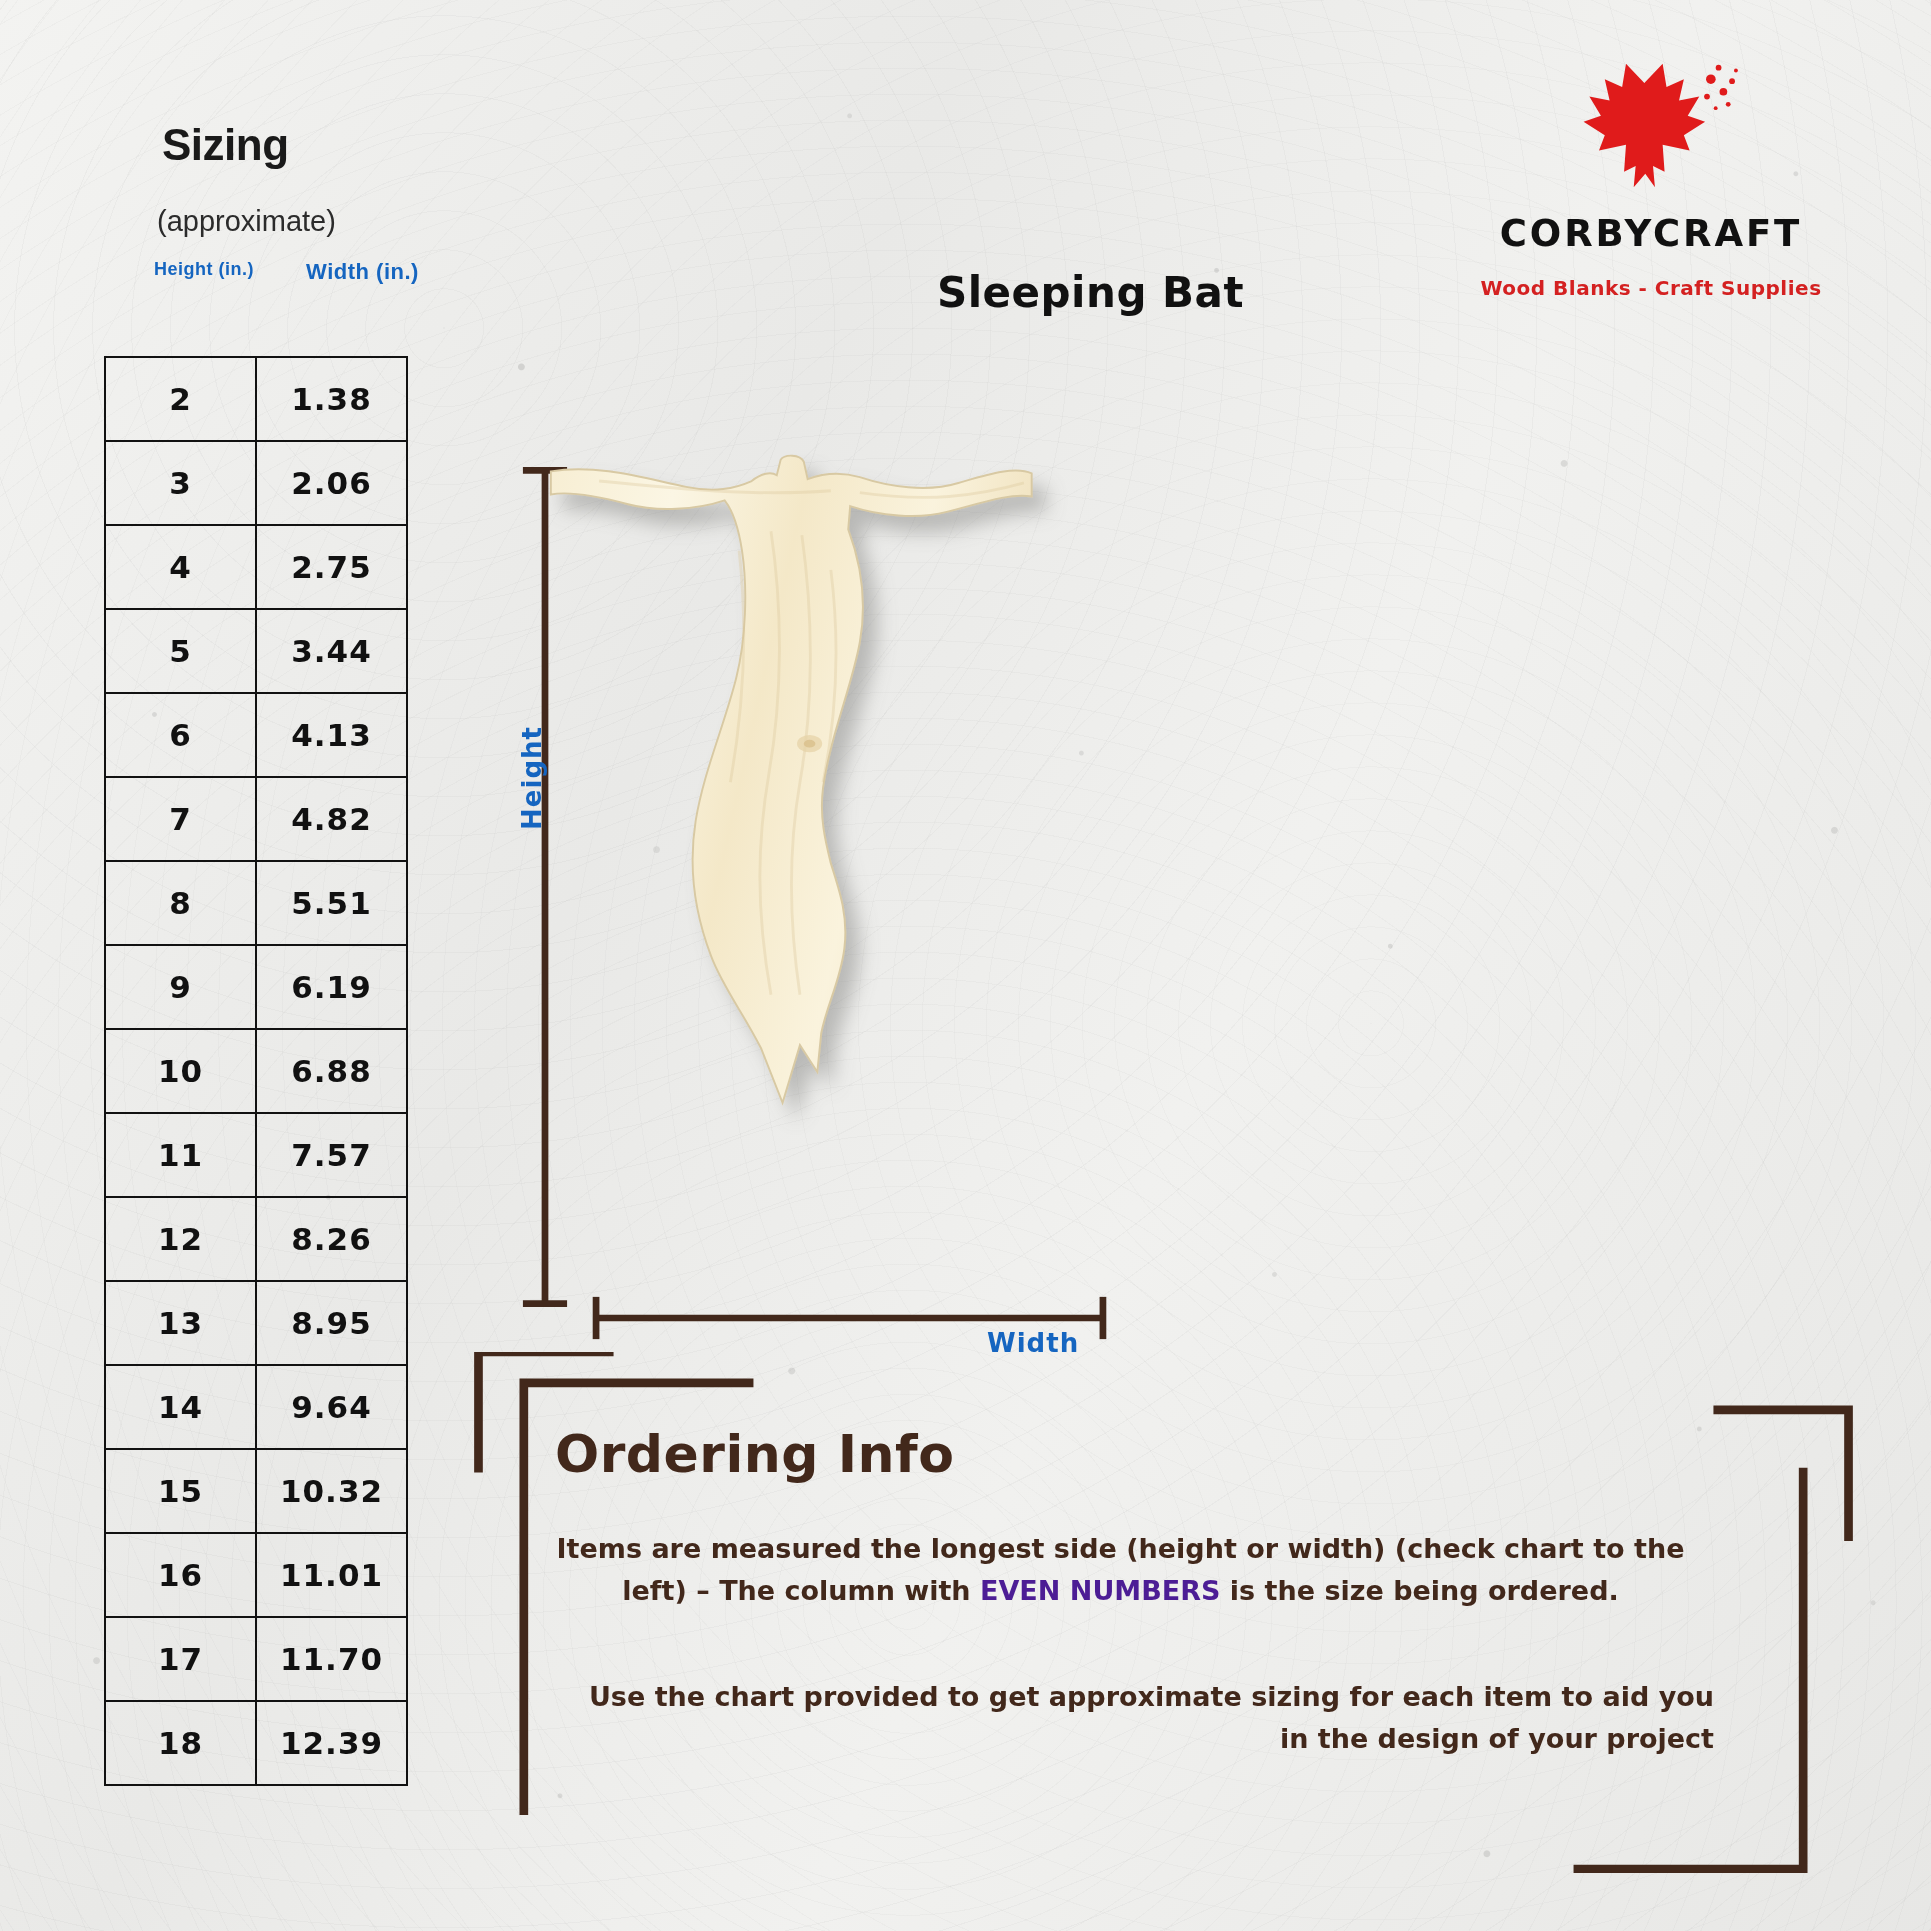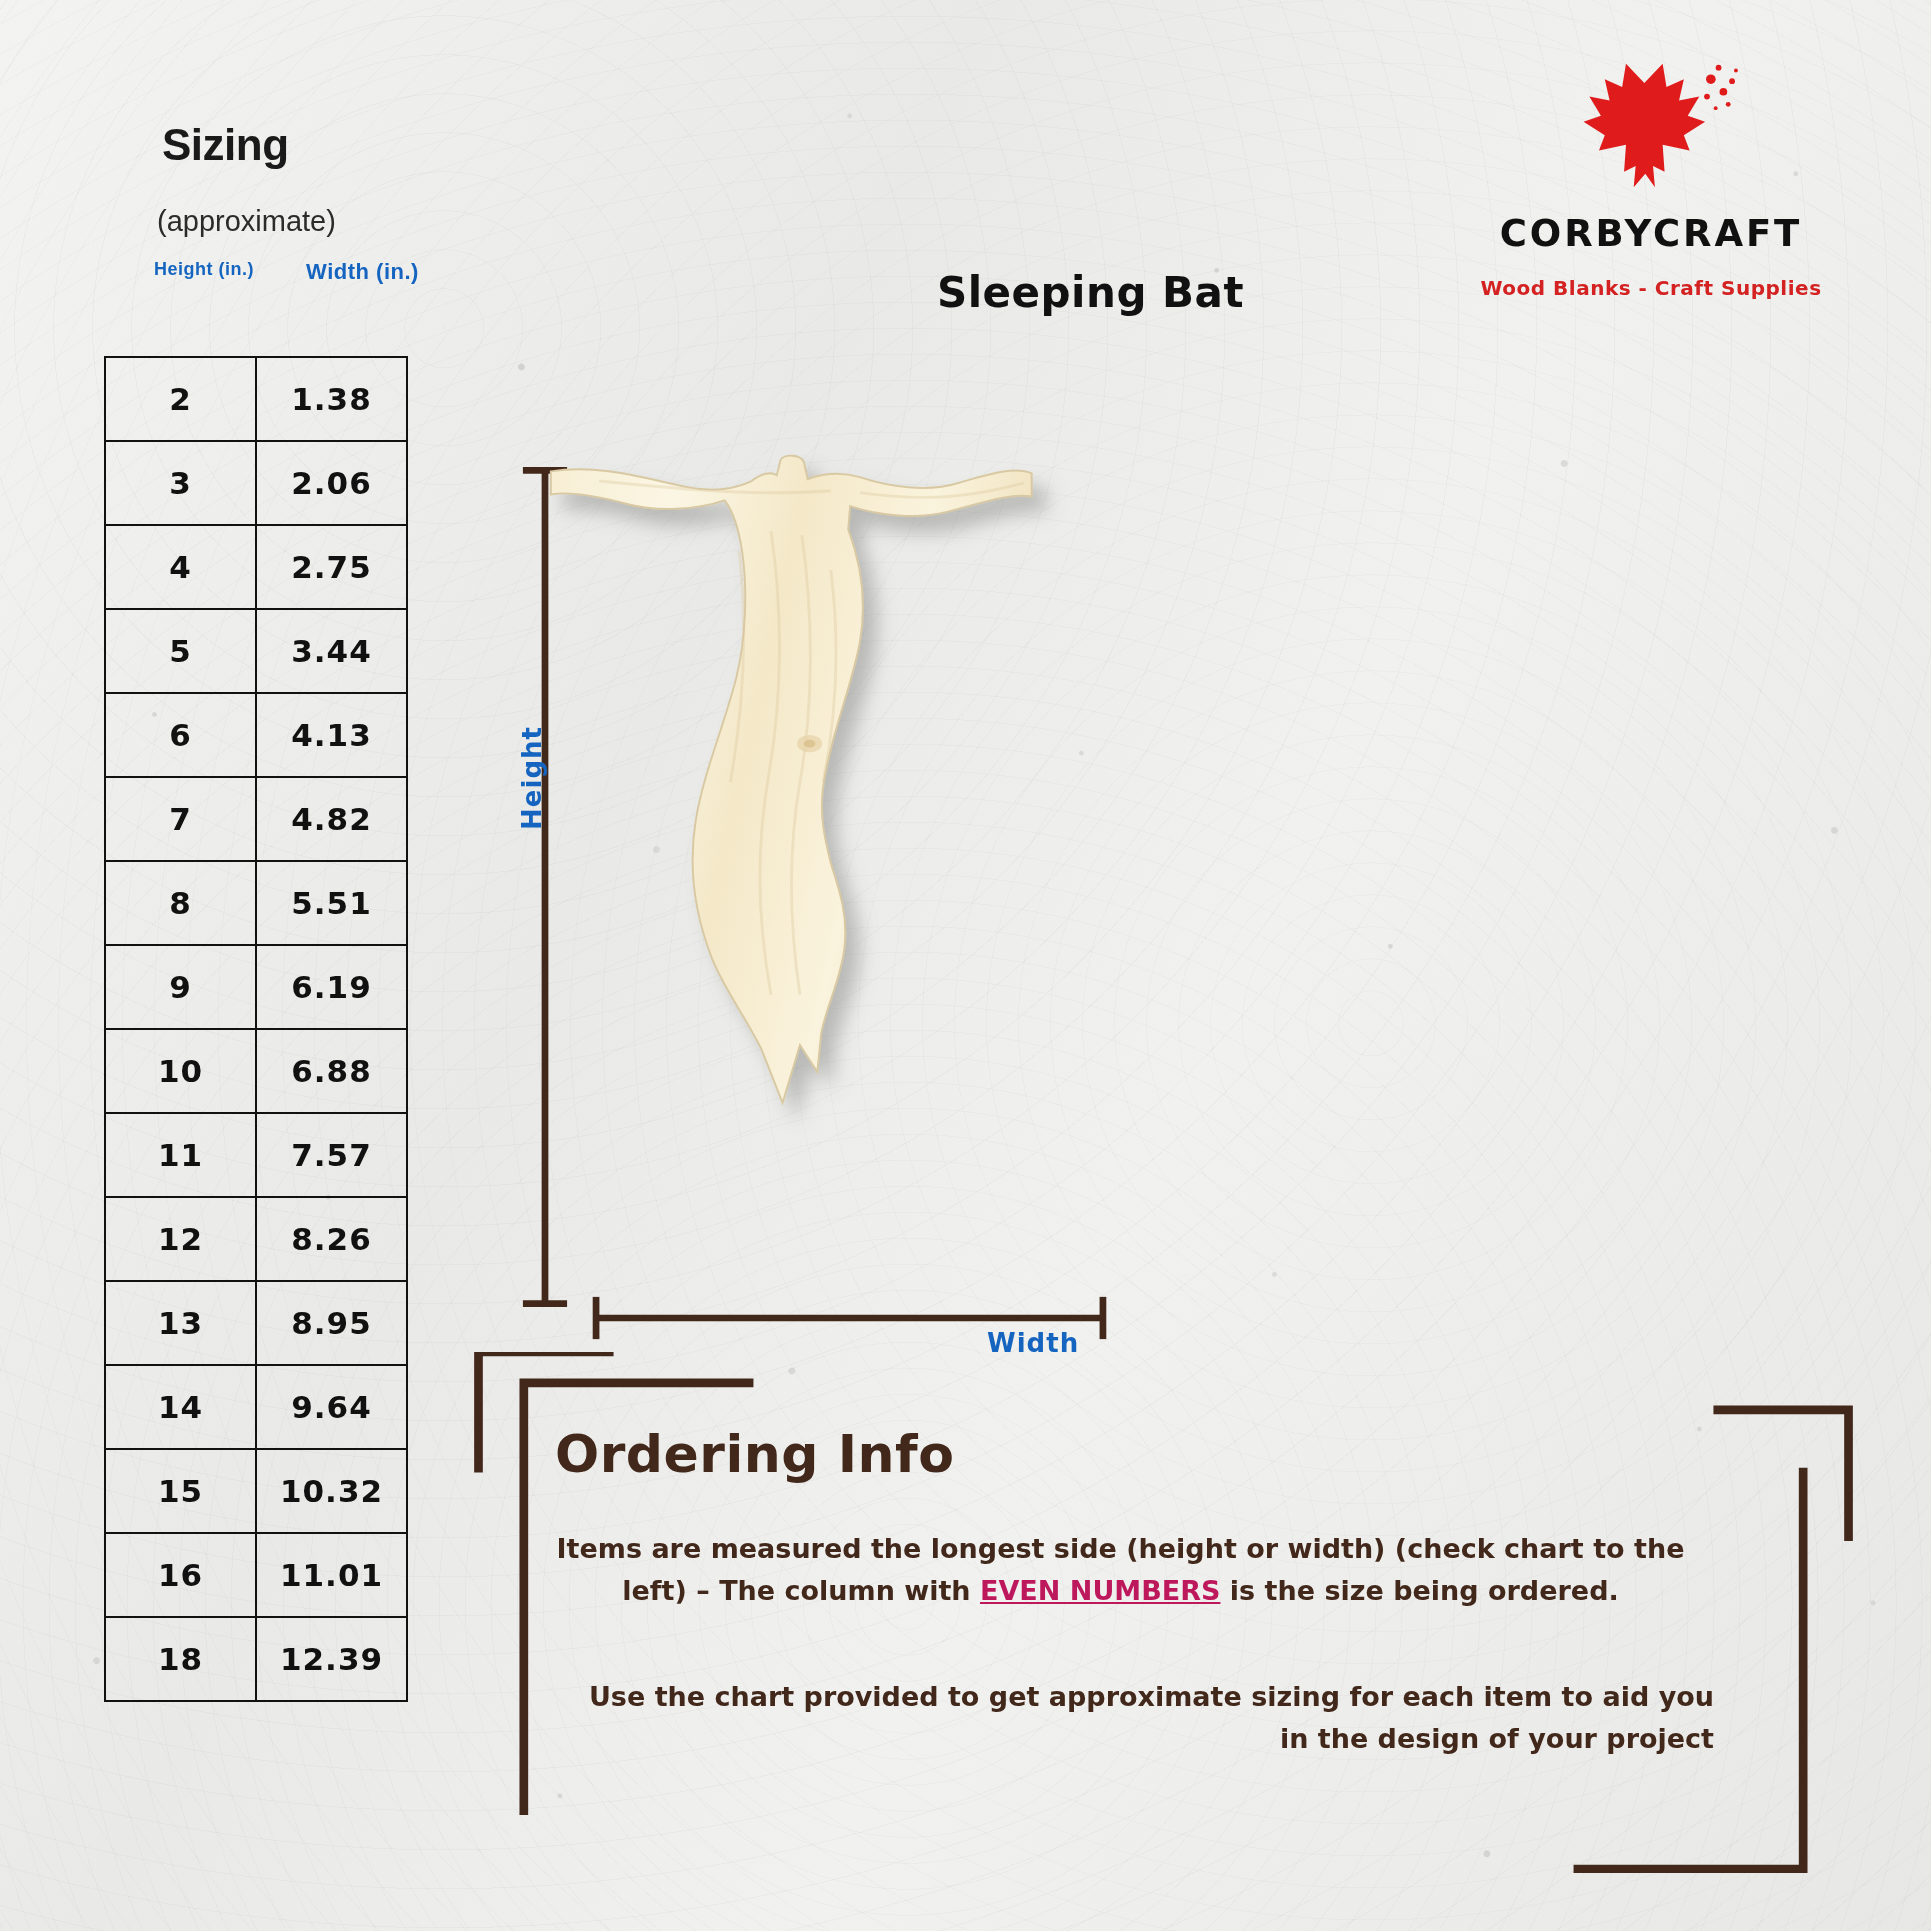--- a/index.html
+++ b/index.html
@@ -164,21 +164,21 @@
     font-family: "DejaVu Sans", sans-serif;
     letter-spacing: 0.5px;
   }
   #order-p1 {
     left: 541px; top: 1528px; width: 1159px;
     text-align: center;
     font-size: 27px; font-weight: bold; color: #42281b;
     line-height: 42px;
     font-family: "DejaVu Sans", sans-serif;
   }
-  #order-p1 .hl { color: #be185d; text-decoration: underline; }
+  #order-p1 .hl { color: #4c1d95; }
   #order-p2 {
     left: 565px; top: 1676px; width: 1149px;
     font-size: 27px; font-weight: bold; color: #42281b;
     line-height: 42px;
     font-family: "DejaVu Sans", sans-serif;
     text-align: right;
   }
 </style>
 </head>
 <body>
@@ -245,20 +245,24 @@
         <td>14</td>
         <td>9.64</td>
       </tr>
       <tr>
         <td>15</td>
         <td>10.32</td>
       </tr>
       <tr>
         <td>16</td>
         <td>11.01</td>
+      </tr>
+      <tr>
+        <td>17</td>
+        <td>11.70</td>
       </tr>
       <tr>
         <td>18</td>
         <td>12.39</td>
       </tr>
     </tbody>
 </table>
 
 <div class="layer" id="product-title">Sleeping Bat</div>
 

